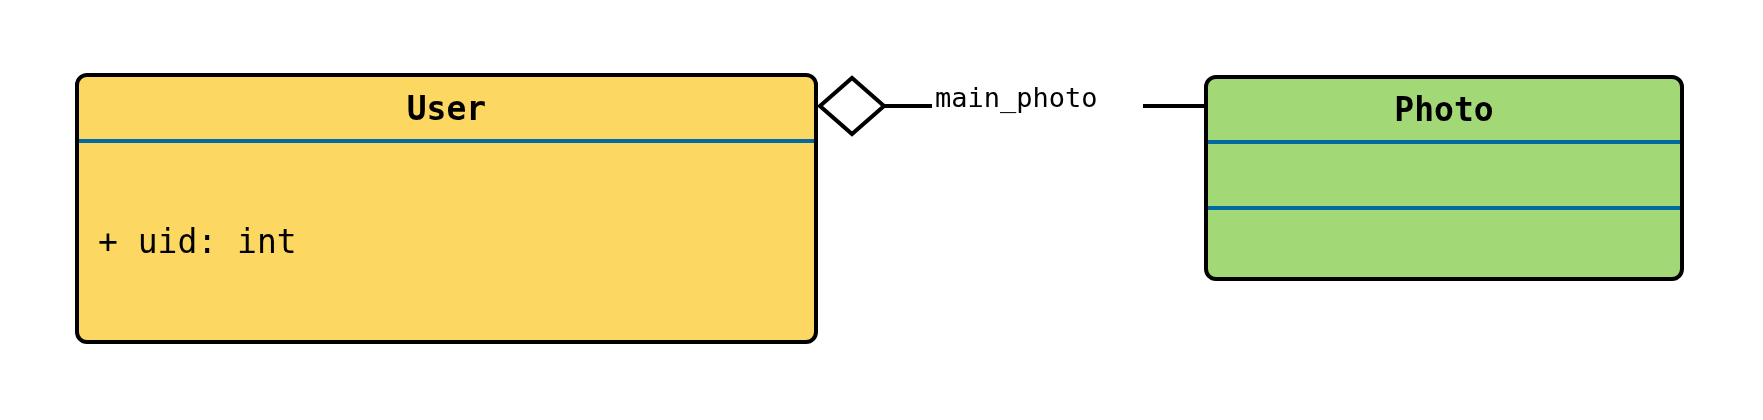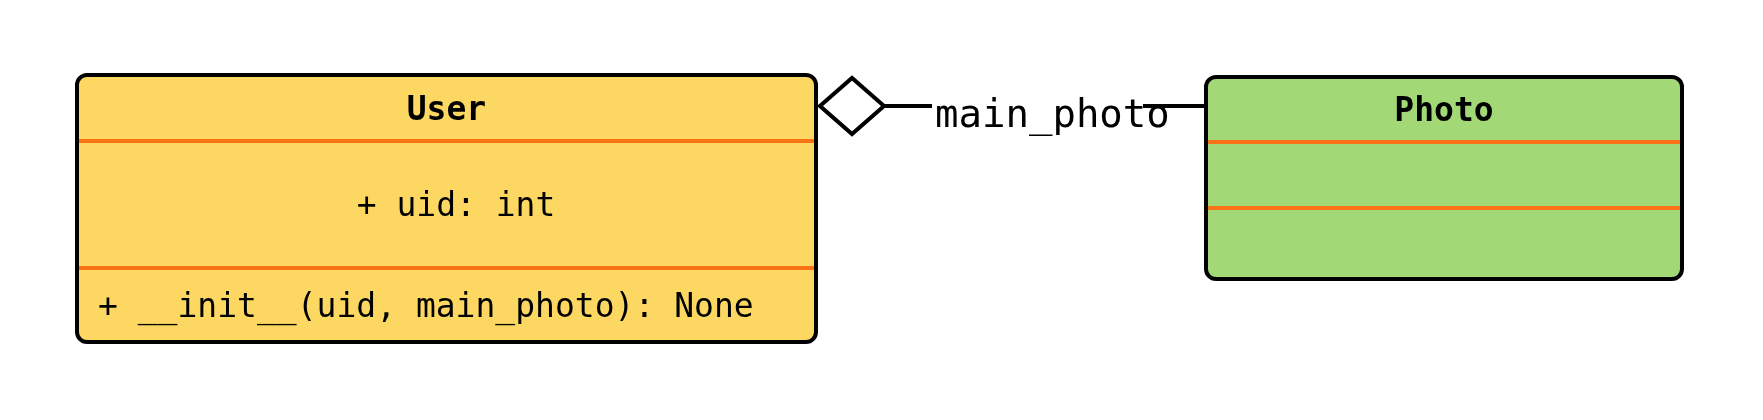--- a/index.html
+++ b/index.html
@@ -40,23 +40,22 @@
     display: flex;
     align-items: center;
     justify-content: center;
     font-weight: bold;
     font-size: 33px;
     flex: 0 0 auto;
   }
   .user .box-title { height: 62px; }
   .photo .box-title { height: 61px; }
   .compartment {
-    border-top: 4px solid #f97316;
+    border-top: 4px solid #0369a1;
     box-sizing: border-box;
-    text-align: center;
   }
   .attrs {
     flex: 1 1 auto;
     display: flex;
     flex-direction: column;
     justify-content: center;
     padding-left: 19px;
     font-size: 33px;
     line-height: 40px;
     white-space: pre;
@@ -75,38 +74,35 @@
   .connector-svg {
     position: absolute;
     left: 818px;
     top: 75px;
     width: 390px;
     height: 64px;
   }
   .rel-label {
     position: absolute;
     left: 935px;
-    top: 94px;
-    font-size: 39px;
+    top: 78px;
+    font-size: 27px;
     line-height: 40px;
     white-space: pre;
   }
 </style>
 </head>
 <body>
 
 <div class="canvas">
 
   <div class="class-box user" style="background: rgb(252, 216, 98);">
     <div class="box-title">User</div>
     <div class="compartment attrs">
       <div><span>+ uid: int</span><span class="type-bold"></span></div>
-    </div>
-    <div class="compartment methods">
-      <div>+ __init__(uid, main_photo): None</div>
     </div>
   </div>
 
   <svg class="connector-svg" viewBox="0 0 390 64" xmlns="http://www.w3.org/2000/svg">
     <polygon points="2,31 34,3 66,31 34,59" stroke="#000000" stroke-width="4" stroke-linejoin="miter" fill="#ffffff"></polygon>
     <line x1="66" y1="31" x2="114" y2="31" stroke="#000000" stroke-width="4"></line>
     <line x1="325" y1="31" x2="388" y2="31" stroke="#000000" stroke-width="4"></line>
   </svg>
   <div class="rel-label">main_photo</div>
 

